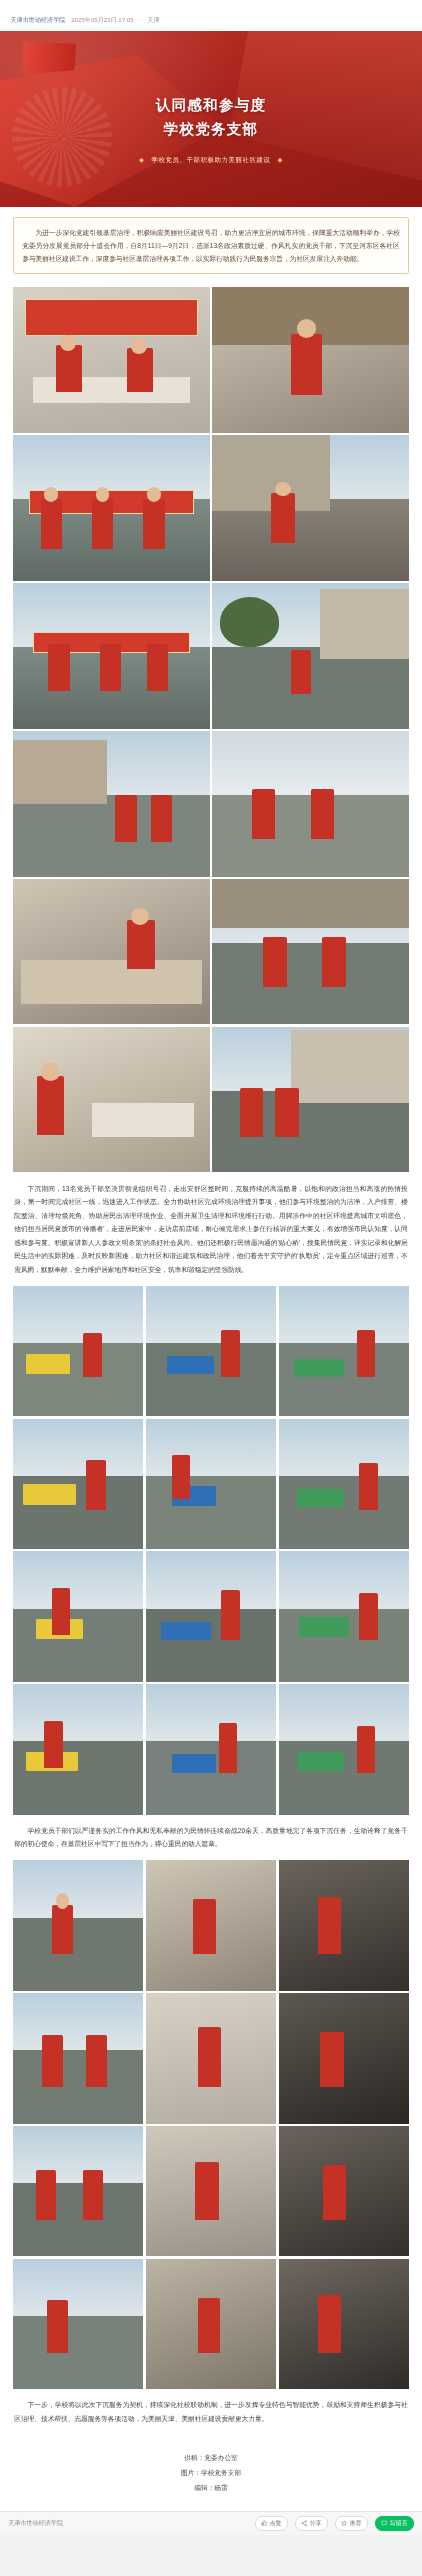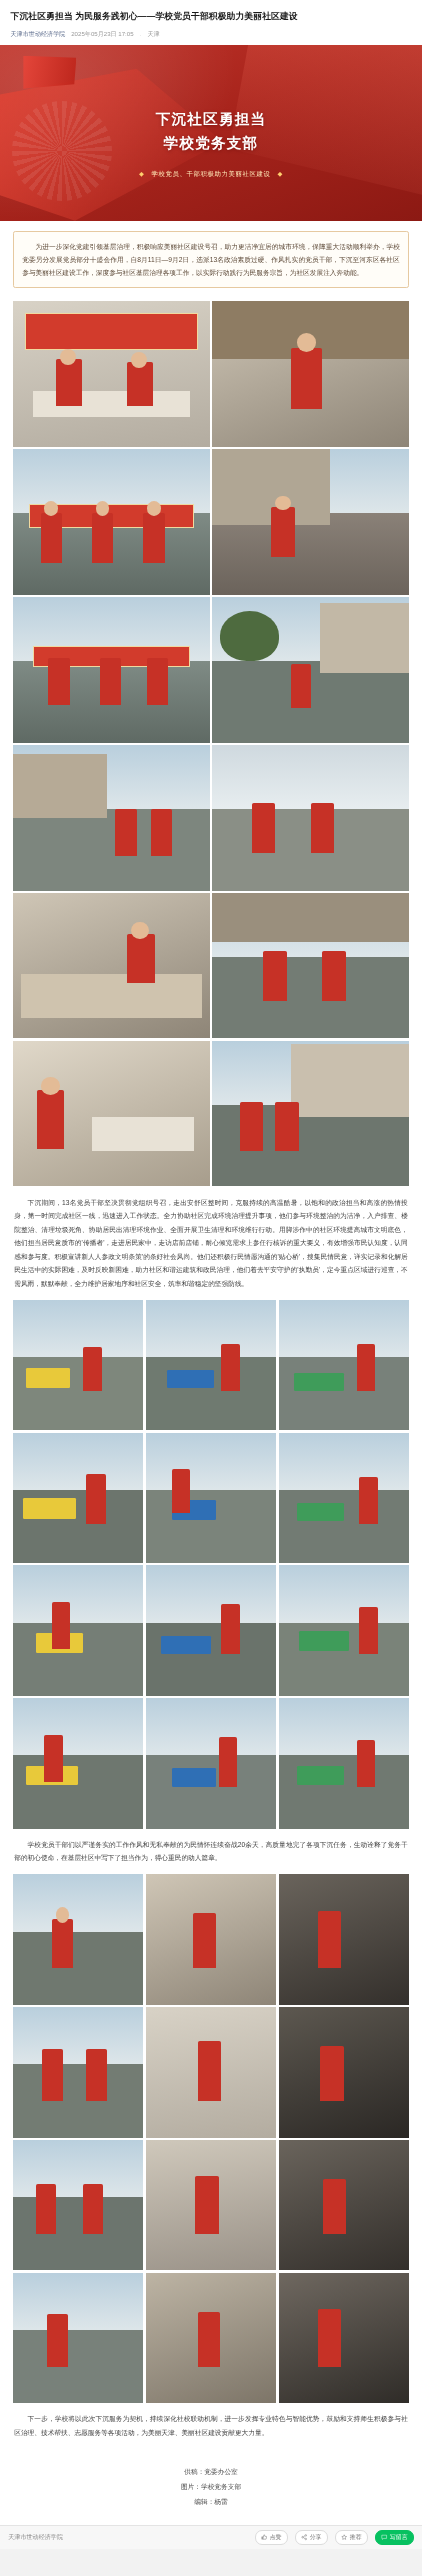--- a/index.html
+++ b/index.html
@@ -267,37 +267,36 @@
   }
   .ic { display:inline-block; width:6.4px; height:6.4px; position: relative; }
   .ic svg { display:block; width:6.4px; height:6.4px; }
 </style>
 </head>
 <body>
 
 <div class="page">
 
   <div class="header">
-    <div class="article-title">下沉社区勇担当 为民服务践初心——学校党员干部积极助力美丽社区建设</div>
     <div class="meta-row">
       <span class="meta-account">天津市世动经济学院</span>
       <span>2025年05月23日 17:05</span>
       <span class="meta-sep">·</span>
       <span>天津</span>
     </div>
   </div>
 
   <div class="hero">
     <div class="hero-swoosh"></div>
     <div class="hero-ribbon"></div>
     <div class="hero-ribbon2"></div>
     <div class="hero-burst"></div>
     <div class="hero-flag"></div>
     <div class="hero-title">
-      <div>下沉社区勇担当</div>
+      <div>认同感和参与度</div>
       <div>学校党务支部</div>
     </div>
     <div class="hero-sub">
       <span class="dash">◆</span>
       <span>学校党员、干部积极助力美丽社区建设</span>
       <span class="dash">◆</span>
     </div>
     <div class="hero-bottom-wave"></div>
   </div>
 

